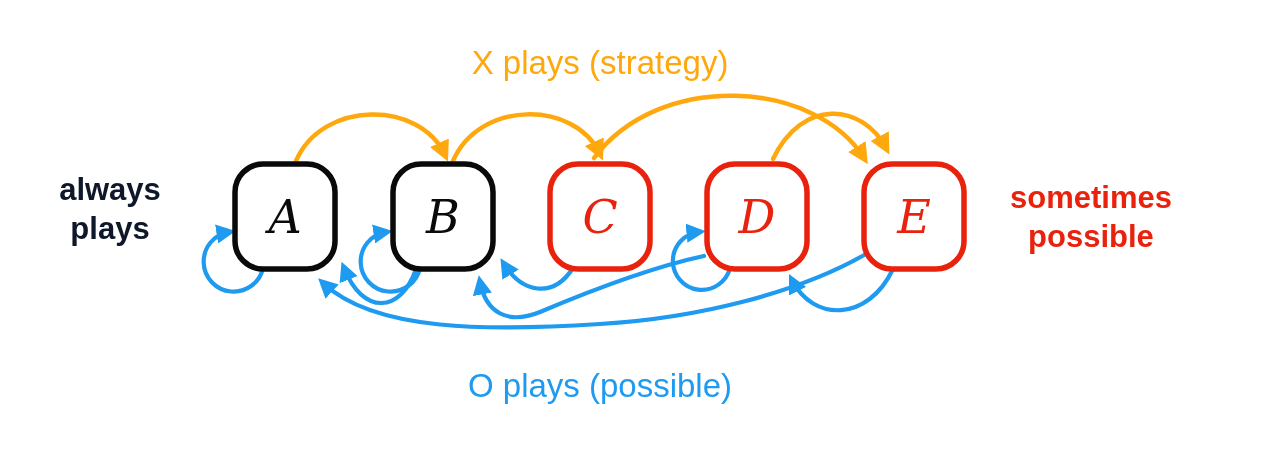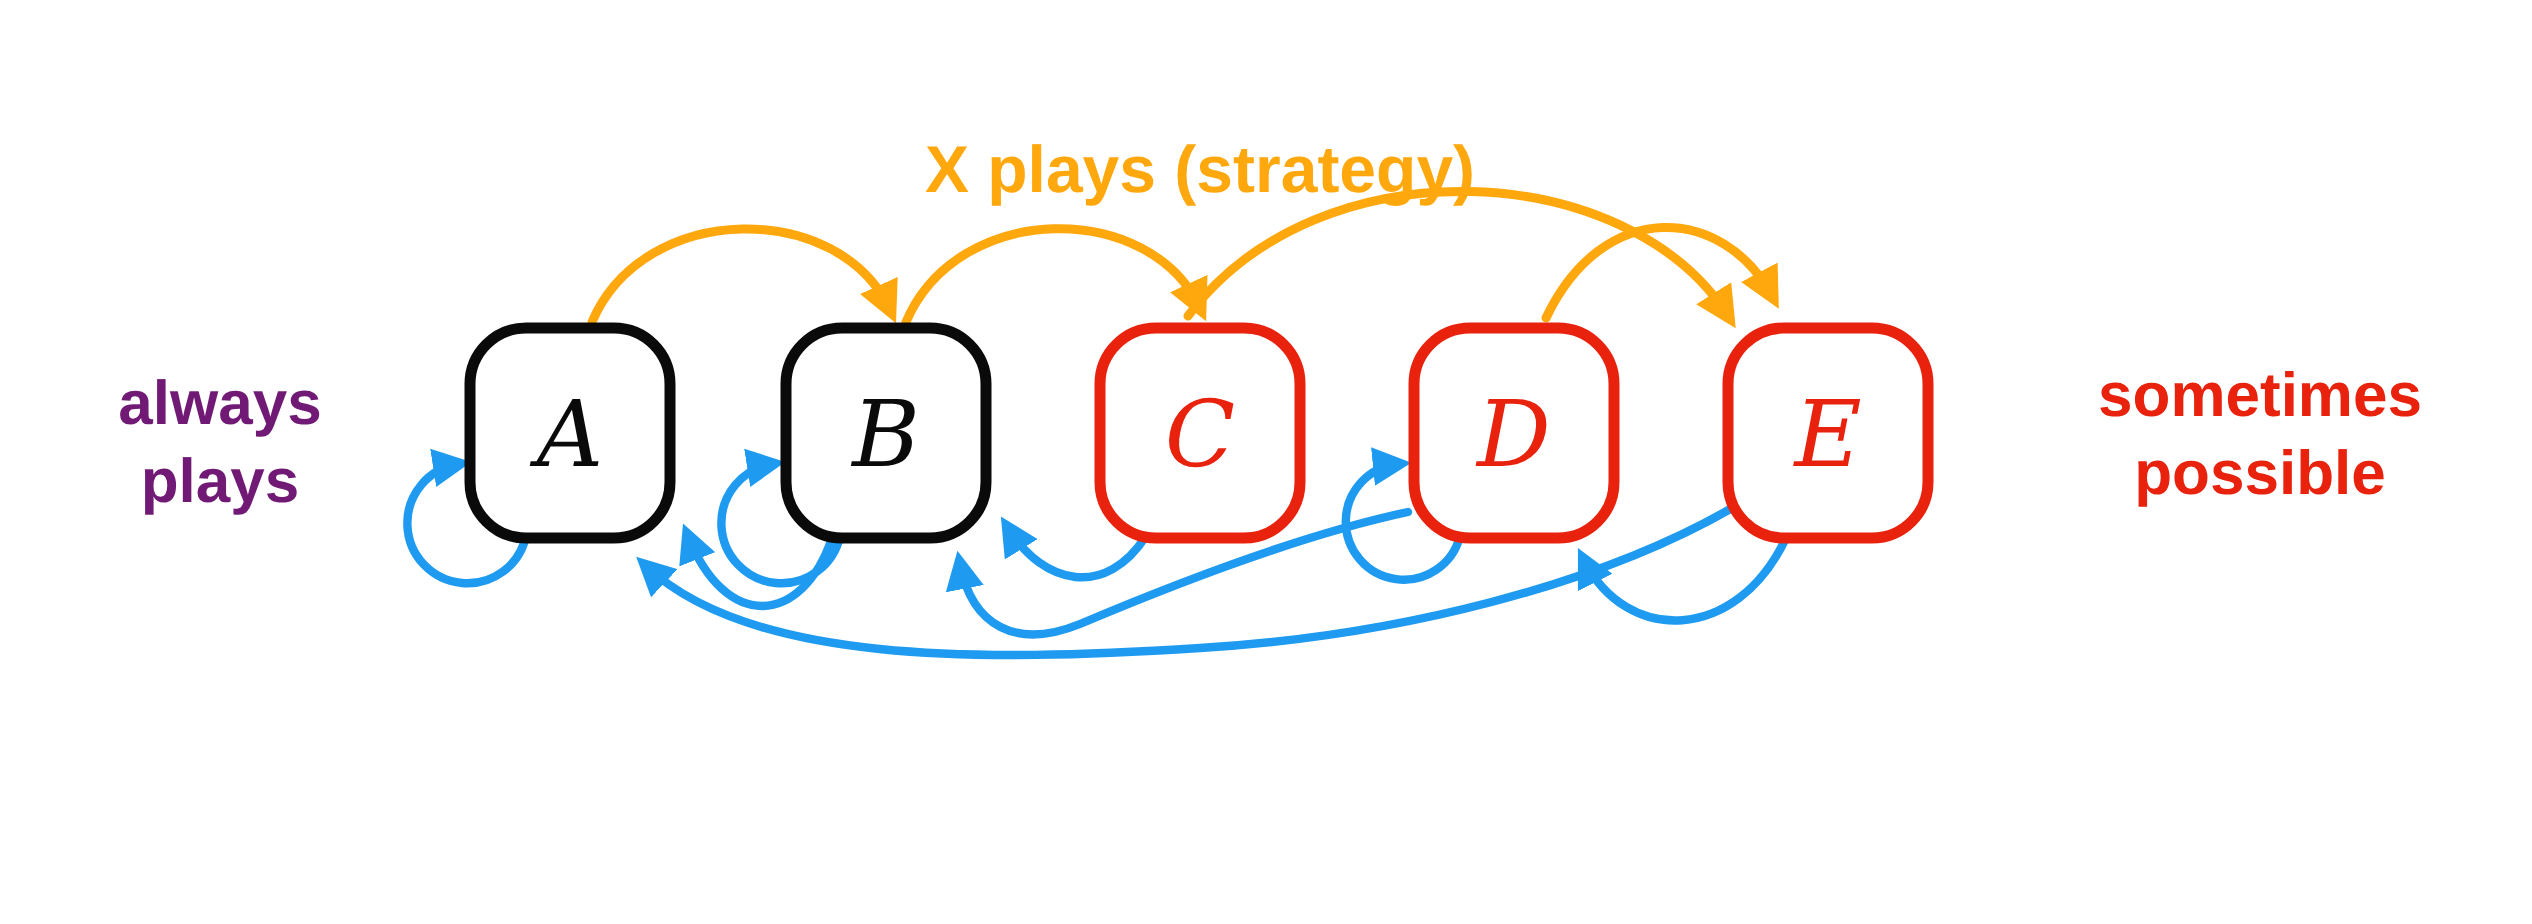--- a/index.html
+++ b/index.html
@@ -12,30 +12,29 @@
   }
   #diagram-svg{position:absolute;left:0;top:0;}
   .side-label{
     position:absolute;
     font-weight:700;
     font-size:31px;
     line-height:39px;
     text-align:center;
     white-space:nowrap;
   }
-  #label-left{left:20px;top:182px;width:180px;color:#701a75;}
-  #label-right{left:1005px;top:178px;width:250px;color:#e9220e;}
+  #label-left{left:20px;top:170px;width:180px;color:#0f172a;}
+  #label-right{left:966px;top:178px;width:250px;color:#e9220e;}
   .axis-label{
     position:absolute;
-    font-weight:700;
+    font-weight:400;
     font-size:33px;
     width:400px;
     text-align:center;
     white-space:nowrap;
-    margin-top:22px;
   }
   #label-top{left:400px;top:44px;color:#ffa80d;}
   #label-bottom{left:400px;top:367px;color:#1e9bf0;}
 </style>
 </head>
 <body>
 
 <div id="stage">
 
   <svg id="diagram-svg" width="1266" height="462" viewBox="0 0 1266 462">
@@ -88,20 +87,21 @@
       </g>
       <g>
         <rect x="864" y="164" width="100" height="105" rx="28" fill="#ffffff" stroke-width="5.5" stroke="#e9220e"></rect>
         <text x="914" y="233" fill="#e9220e">E</text>
       </g>
     </g>
   </svg>
 
   <div id="label-top" class="axis-label">X plays (strategy)</div>
 
+  <div id="label-bottom" class="axis-label">O plays (possible)</div>
 
   <div id="label-left" class="side-label">
     <div>always</div>
     <div>plays</div>
   </div>
 
   <div id="label-right" class="side-label">
     <div>sometimes</div>
     <div>possible</div>
   </div>

